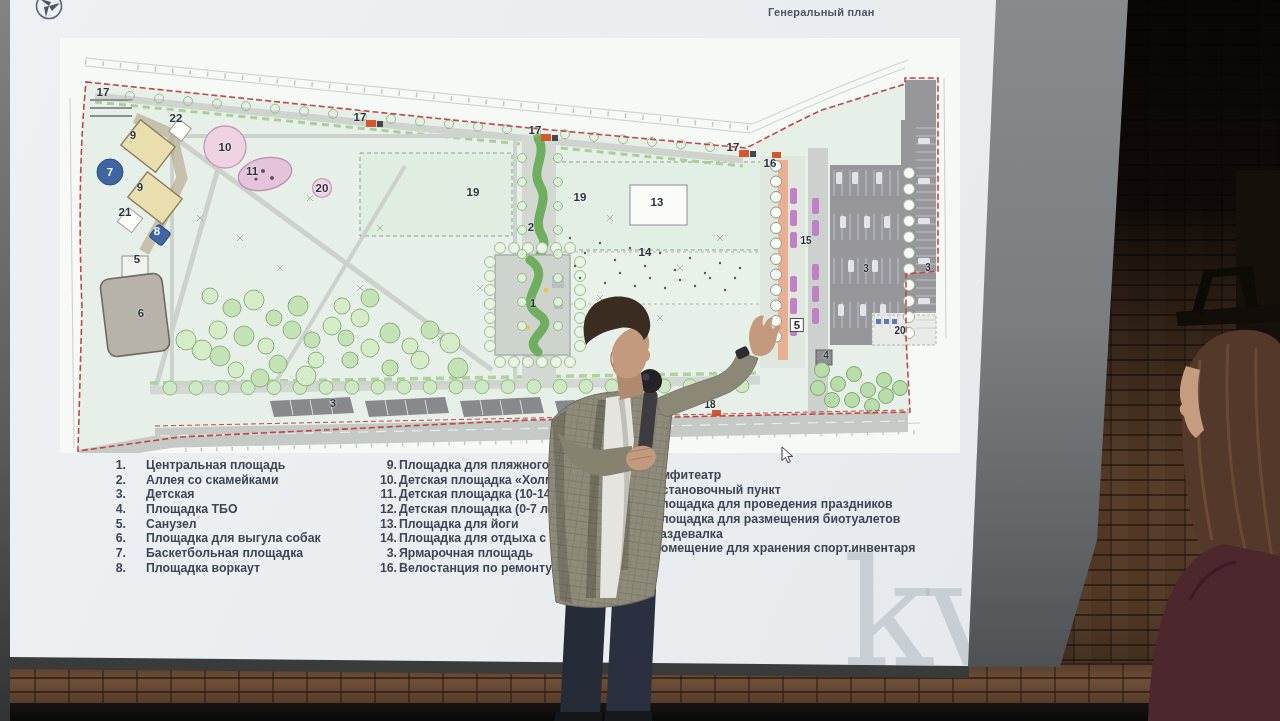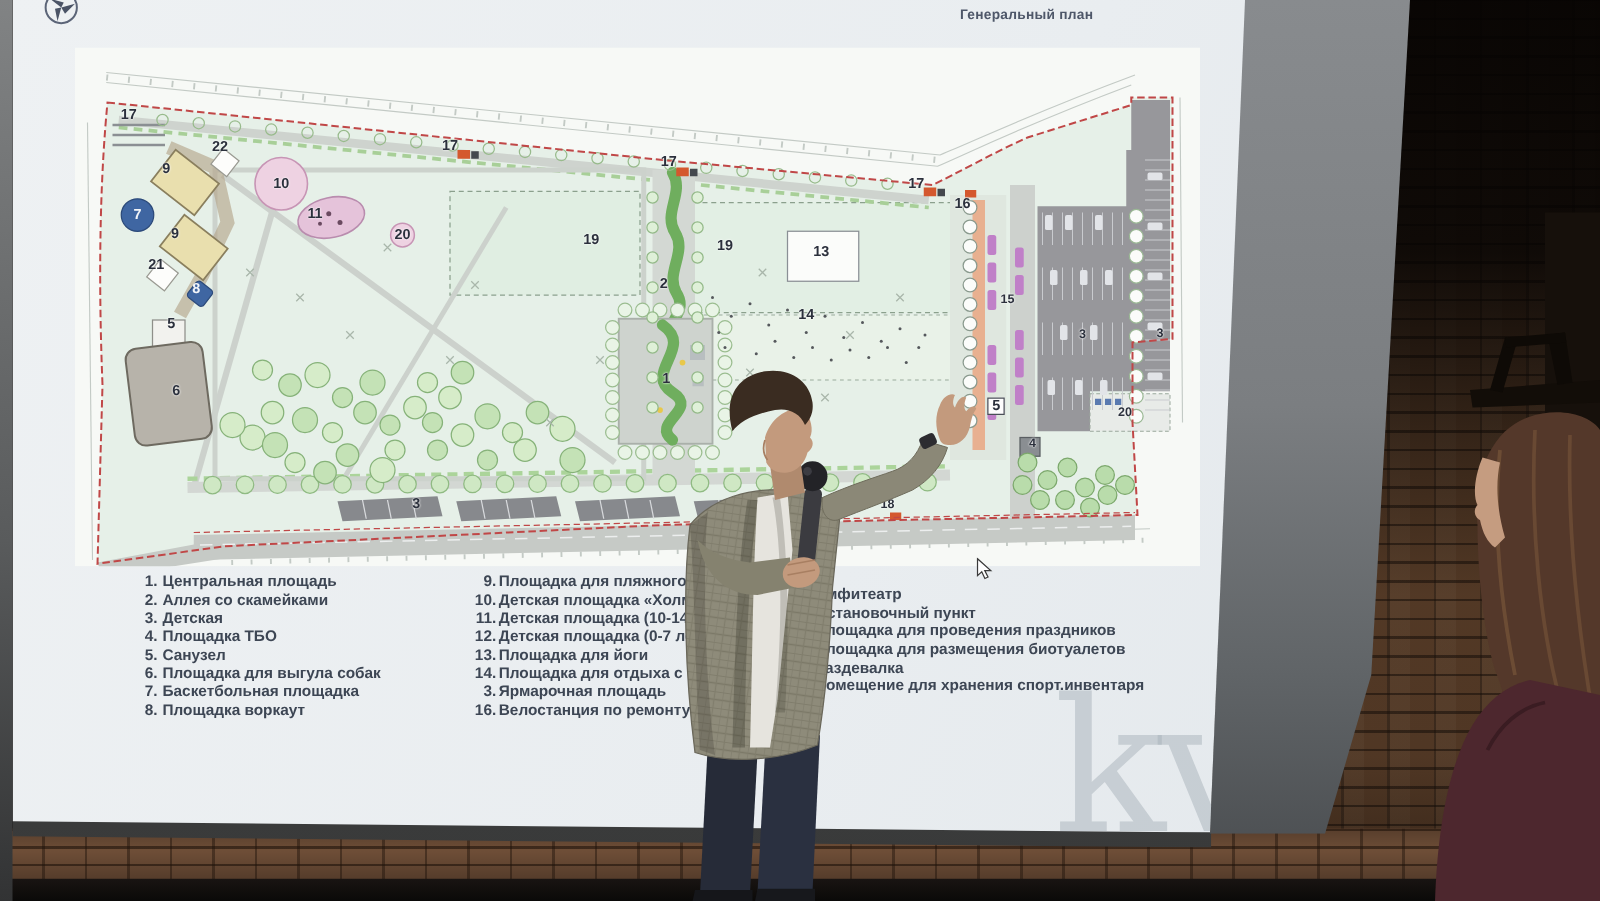--- a/index.html
+++ b/index.html
@@ -48,21 +48,21 @@
     color:#2b303c;white-space:nowrap;
     text-shadow:0 0 2px rgba(255,255,255,.95),0 0 1px rgba(255,255,255,.9);}
   .pnum.lg{font-size:10px;}
   .pnum.inv{color:#f2f4f8;text-shadow:none;}
   .pnum.chip{background:#fdfdfd;border:1.3px solid #4a4f58;padding:0 3px;text-shadow:none;}
 
   .legend-col{position:absolute;display:flex;flex-direction:column;gap:2.4px;
     font-size:12.3px;font-weight:bold;color:#3d4654;}
   .legend-row{display:flex;line-height:1.0;white-space:nowrap;}
   .lnum{width:22px;text-align:right;flex:none;}
-  #lcol1{left:104px;top:459px;} #lcol1 .llab{margin-left:4px;}
+  #lcol1{left:104px;top:459px;} #lcol1 .llab{margin-left:20px;}
   #lcol2{left:375px;top:459px;} #lcol2 .llab{margin-left:2px;}
   #lcol3{left:628px;top:469px;} #lcol3 .llab{margin-left:2px;}
 
   .watermark{position:absolute;left:843px;top:540px;font-family:"DejaVu Serif",serif;
     font-size:148px;line-height:1;color:rgba(168,177,186,.5);letter-spacing:-6px;}
   .cursor{position:absolute;left:781px;top:446px;}
 
   .people{position:absolute;inset:0;z-index:6;}
 </style>
 </head>

